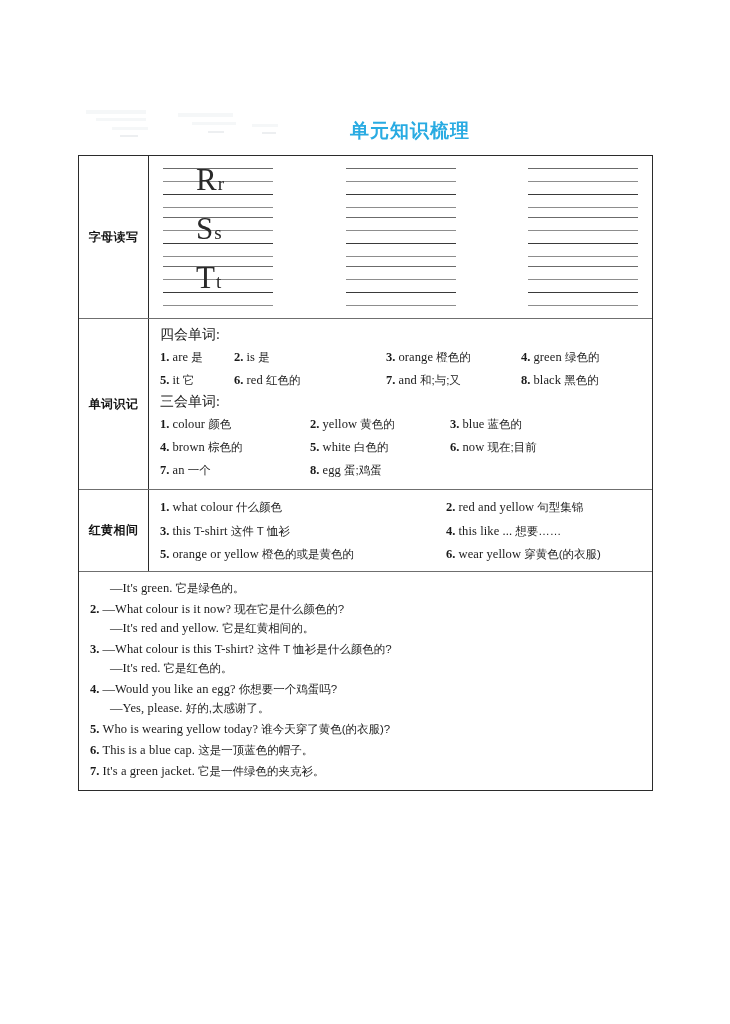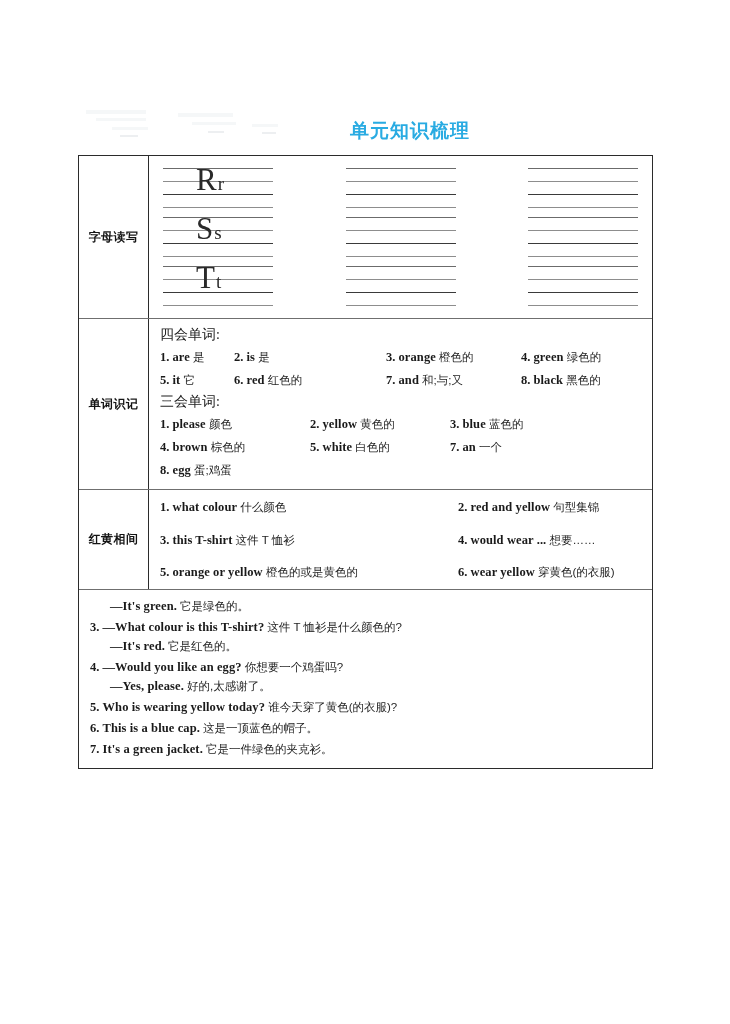--- a/index.html
+++ b/index.html
@@ -125,33 +125,33 @@
     margin-bottom: 3px;
     color: #1a1a1a;
   }
 
   .grid {
     display: grid;
     row-gap: 3px;
   }
   .g4 { grid-template-columns: 74px 152px 135px 1fr; }
   .g3 { grid-template-columns: 150px 140px 1fr; }
-  .g2 { grid-template-columns: 286px 1fr; gap: 12px; }
+  .g2 { grid-template-columns: 286px 1fr; }
 
   .item {
     font-size: 12.5px;
     line-height: 1.62;
     white-space: nowrap;
   }
   .num {
     font-weight: bold;
     font-size: 12.5px;
   }
   .en {
-    font-weight: bold;
+    font-weight: normal;
     letter-spacing: 0.1px;
   }
   .cn {
     font-family: "Liberation Sans", "DejaVu Sans", sans-serif;
     font-size: 11.5px;
     color: #1f1f1f;
   }
 
   .wordblock { margin-bottom: 2px; }
 
@@ -269,54 +269,59 @@
           <div class="item"><span class="num">5.</span> <span class="en">it</span> <span class="cn">它</span></div>
           <div class="item"><span class="num">6.</span> <span class="en">red</span> <span class="cn">红色的</span></div>
           <div class="item"><span class="num">7.</span> <span class="en">and</span> <span class="cn">和;与;又</span></div>
           <div class="item"><span class="num">8.</span> <span class="en">black</span> <span class="cn">黑色的</span></div>
         </div>
       </div>
 
       <div class="wordblock">
         <div class="subhead">三会单词:</div>
         <div class="grid g3">
-          <div class="item"><span class="num">1.</span> <span class="en">please</span> <span class="cn">颜色</span></div>
+          <div class="item"><span class="num">1.</span> <span class="en">colour</span> <span class="cn">颜色</span></div>
           <div class="item"><span class="num">2.</span> <span class="en">yellow</span> <span class="cn">黄色的</span></div>
           <div class="item"><span class="num">3.</span> <span class="en">blue</span> <span class="cn">蓝色的</span></div>
           <div class="item"><span class="num">4.</span> <span class="en">brown</span> <span class="cn">棕色的</span></div>
           <div class="item"><span class="num">5.</span> <span class="en">white</span> <span class="cn">白色的</span></div>
+          <div class="item"><span class="num">6.</span> <span class="en">now</span> <span class="cn">现在;目前</span></div>
           <div class="item"><span class="num">7.</span> <span class="en">an</span> <span class="cn">一个</span></div>
           <div class="item"><span class="num">8.</span> <span class="en">egg</span> <span class="cn">蛋;鸡蛋</span></div>
         </div>
       </div>
 
     </div>
   </div>
 
   <div class="row">
     <div class="rowlabel">红黄相间</div>
     <div class="rowbody pad">
       <div class="grid g2">
         <div class="item"><span class="num">1.</span> <span class="en">what colour</span> <span class="cn">什么颜色</span></div>
         <div class="item"><span class="num">2.</span> <span class="en">red and yellow</span> <span class="cn">句型集锦</span></div>
         <div class="item"><span class="num">3.</span> <span class="en">this T-shirt</span> <span class="cn">这件 T 恤衫</span></div>
-        <div class="item"><span class="num">4.</span> <span class="en">would wear ...</span> <span class="cn">想要……</span></div>
+        <div class="item"><span class="num">4.</span> <span class="en">this like ...</span> <span class="cn">想要……</span></div>
         <div class="item"><span class="num">5.</span> <span class="en">orange or yellow</span> <span class="cn">橙色的或是黄色的</span></div>
         <div class="item"><span class="num">6.</span> <span class="en">wear yellow</span> <span class="cn">穿黄色(的衣服)</span></div>
       </div>
     </div>
   </div>
 
   <div class="row">
     <div class="rowbody pad">
 
       <div class="sent">
         <span class="a"><span class="en">—It's green.</span> <span class="cn">它是绿色的。</span></span>
       </div>
 
+      <div class="sent">
+        <span class="q"><span class="num">2.</span> <span class="en">—What colour is it now?</span> <span class="cn">现在它是什么颜色的?</span></span>
+        <span class="a"><span class="en">—It's red and yellow.</span> <span class="cn">它是红黄相间的。</span></span>
+      </div>
 
       <div class="sent">
         <span class="q"><span class="num">3.</span> <span class="en">—What colour is this T-shirt?</span> <span class="cn">这件 T 恤衫是什么颜色的?</span></span>
         <span class="a"><span class="en">—It's red.</span> <span class="cn">它是红色的。</span></span>
       </div>
 
       <div class="sent">
         <span class="q"><span class="num">4.</span> <span class="en">—Would you like an egg?</span> <span class="cn">你想要一个鸡蛋吗?</span></span>
         <span class="a"><span class="en">—Yes, please.</span> <span class="cn">好的,太感谢了。</span></span>
       </div>

